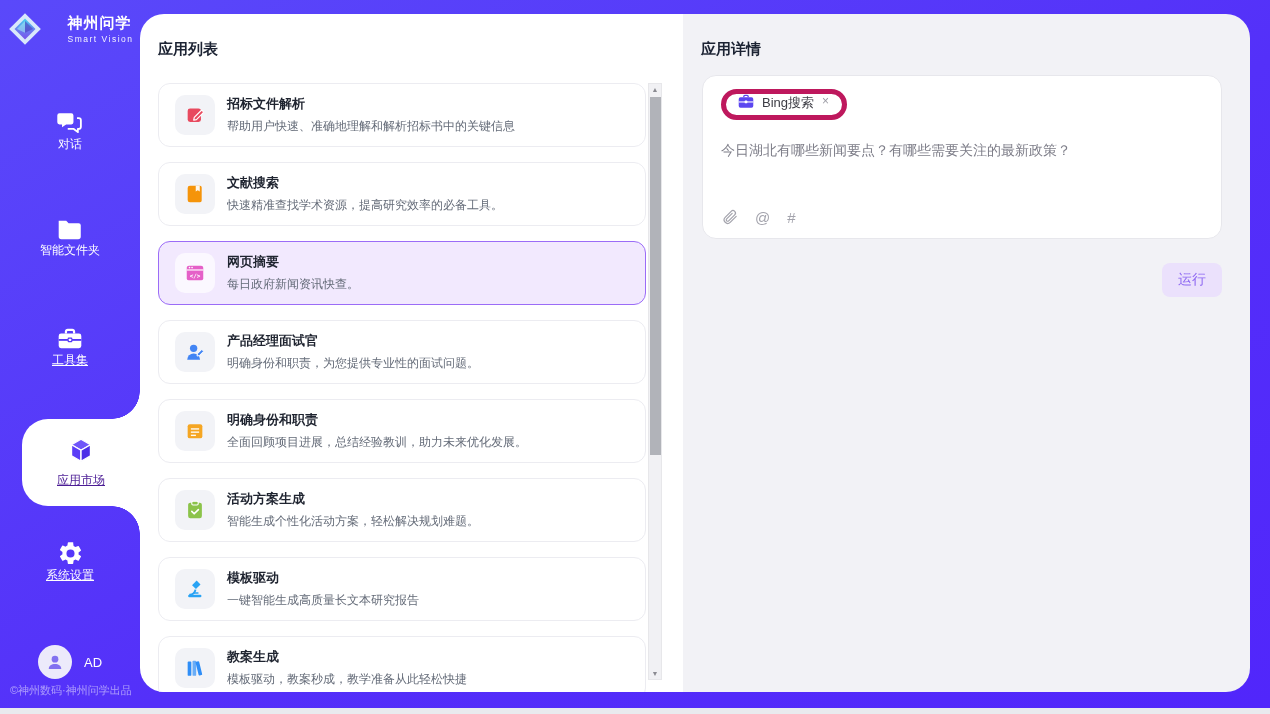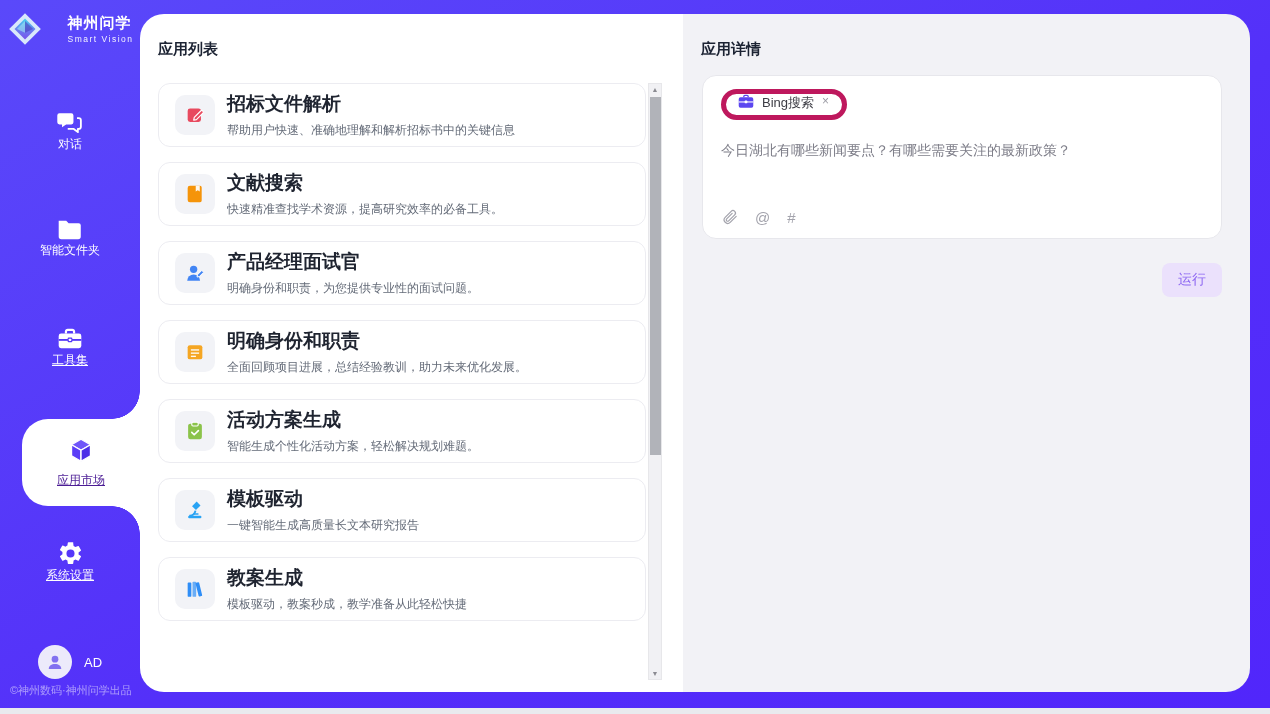--- a/index.html
+++ b/index.html
@@ -39,21 +39,21 @@
   .list-panel { width:543px; background:#ffffff; position:relative; flex:none; }
   .panel-title { font-size:15px; font-weight:bold; color:#1c2333; padding:26px 0 0 18px; }
   .app-list { position:absolute; left:0; top:68px; bottom:0; width:543px; overflow:hidden; padding:1px 0 0 18px; }
   .app-card { width:488px; height:64px; border:1px solid #ececf1; border-radius:12px; background:#fff;
               display:flex; align-items:center; padding:0 14px 0 16px; margin-bottom:15px; cursor:pointer; }
   .app-card.selected { background:#f2e9fe; border:1.5px solid #9b6cf7; }
   .tile { width:40px; height:40px; border-radius:10px; background:#f2f3f7; flex:none;
           display:flex; align-items:center; justify-content:center; }
   .app-card.selected .tile { background:#fbf8ff; }
   .app-texts { margin-left:12px; min-width:0; }
-  .app-name { font-size:19px; font-weight:bold; color:#1f2430; margin-bottom:5px; }
+  .app-name { font-size:13px; font-weight:bold; color:#1f2430; margin-bottom:5px; }
   .app-desc { font-size:12px; color:#646b78; white-space:nowrap; overflow:hidden; }
 
   
   .vscroll { position:absolute; right:21px; top:69px; width:14px; height:597px; background:#f1f1f4;
              border:1px solid #e7e7ea; cursor:pointer; }
   .vs-arrow { position:absolute; left:0; width:12px; text-align:center; font-size:7px; color:#8b8b92; }
   .vs-up { top:2px; } .vs-down { bottom:2px; }
   .vs-thumb { position:absolute; left:1px; top:13px; width:11px; height:358px; background:#b1b3b9; }
 
   
@@ -193,20 +193,37 @@
       <span>
                 <svg width="22" height="22" viewBox="0 0 24 24">
      <path d="M6.5 3h11A1.8 1.8 0 0119.3 4.8v14.4A1.8 1.8 0 0117.5 21h-11A2.5 2.5 0 014 18.5v-13A2.5 2.5 0 016.5 3z" fill="#f5940a"></path>
      <path d="M12.8 3v6.4l2.2-1.6 2.2 1.6V3z" fill="#fff" opacity=".92"></path>
                 </svg>
               </span>
     </span>
     <span class="app-texts">
       <div class="app-name">文献搜索</div>
       <div class="app-desc">快速精准查找学术资源，提高研究效率的必备工具。</div>
+    </span>
+  </div>
+          <div class="app-card selected">
+    <span class="tile">
+      <span>
+                <svg width="22" height="22" viewBox="0 0 24 24">
+     <rect x="3" y="4" width="18" height="16" rx="2.4" fill="#e560c8"></rect>
+     <rect x="3" y="8" width="18" height="1.4" fill="#fff" opacity=".9"></rect>
+     <circle cx="6" cy="6.1" r=".9" fill="#fff"></circle>
+                  <circle cx="8.8" cy="6.1" r=".9" fill="#fff"></circle>
+     <text x="12" y="17" font-size="6.5" font-weight="bold" fill="#fff" text-anchor="middle" font-family="DejaVu Sans Mono, monospace">&lt;/&gt;</text>
+                </svg>
+              </span>
+    </span>
+    <span class="app-texts">
+      <div class="app-name">网页摘要</div>
+      <div class="app-desc">每日政府新闻资讯快查。</div>
     </span>
   </div>
           <div class="app-card">
     <span class="tile">
       <span>
                 <svg width="22" height="22" viewBox="0 0 24 24">
      <circle cx="10.5" cy="8" r="4" fill="#4285f4"></circle>
      <path d="M3.5 20.5a7 7 0 0114 0z" fill="#4285f4"></path>
      <path d="M14.8 13.8l4.6-4.6 2 2-4.6 4.6-2.6.6z" fill="#4285f4" stroke="#fff" stroke-width="1"></path>
                 </svg>

